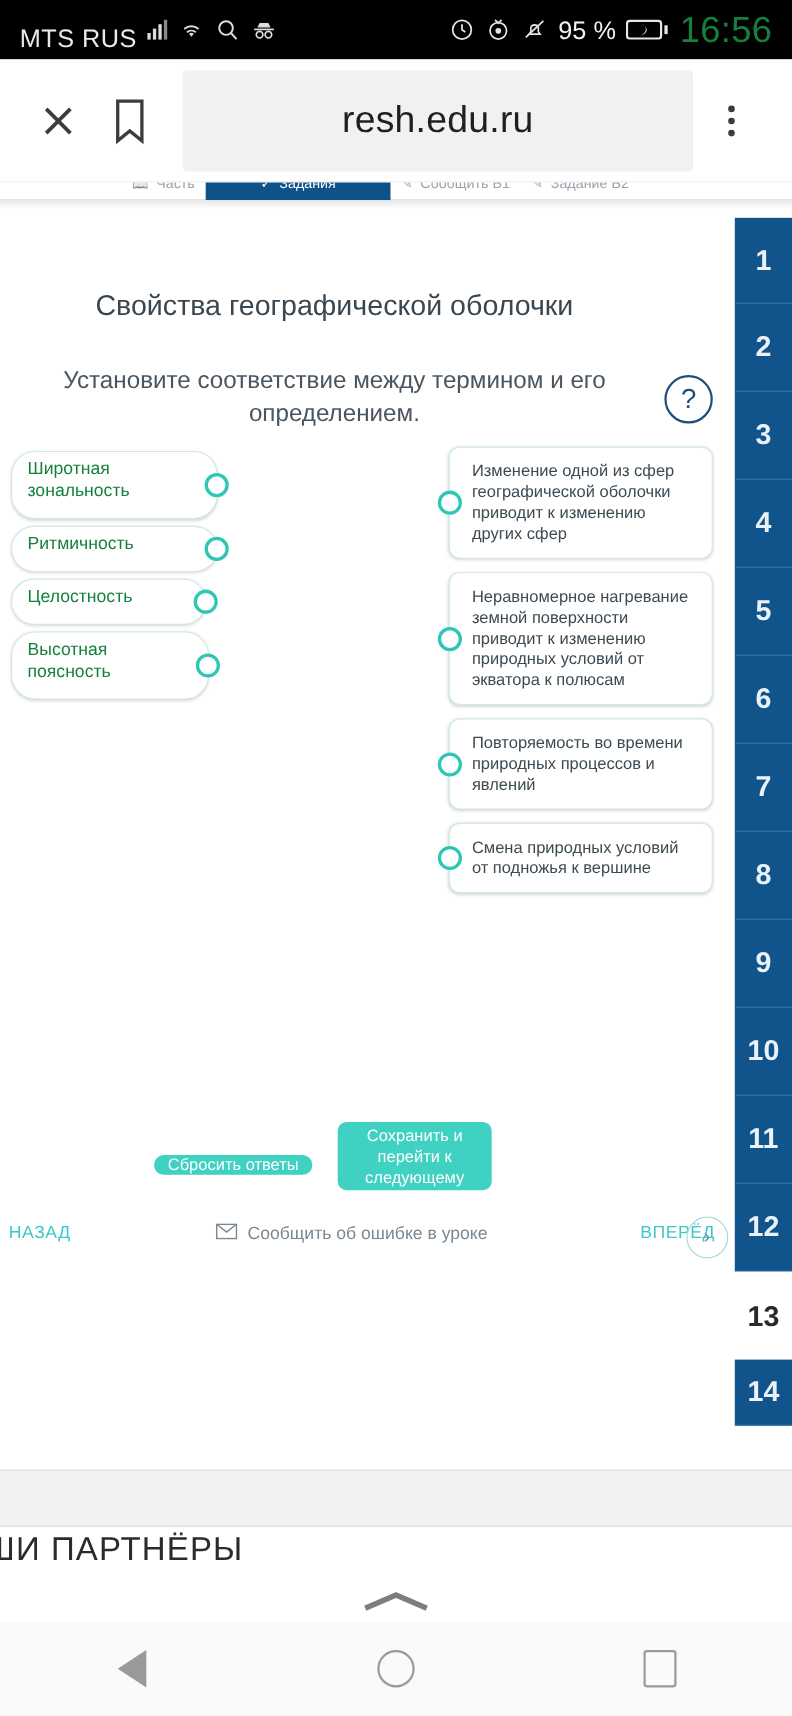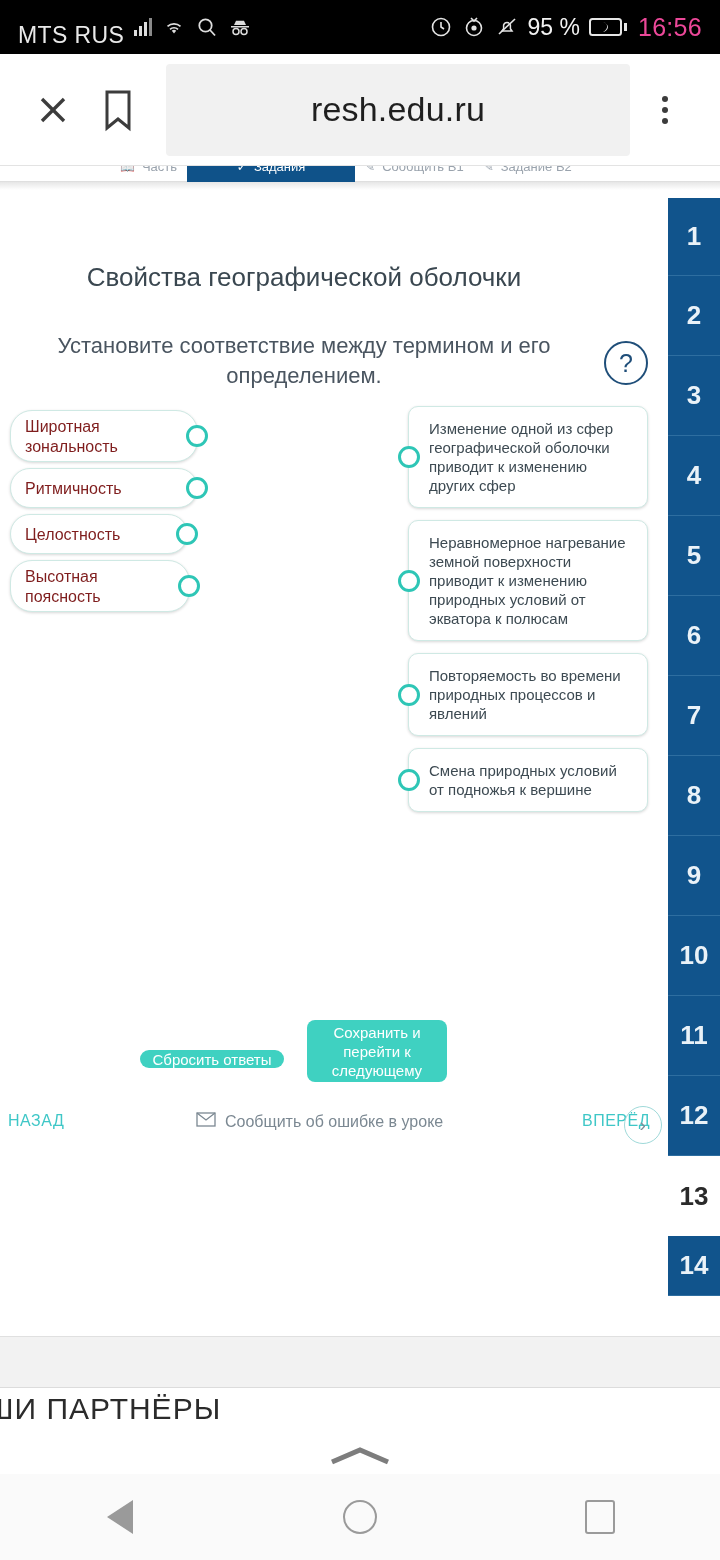--- a/index.html
+++ b/index.html
@@ -15,21 +15,21 @@
   .statusbar {
     position: absolute; top:0; left:0; width:720px; height:54px;
     background:#000; color:#e8e8e8;
     display:flex; align-items:center; justify-content:space-between;
     padding: 0 18px;
   }
   .sb-left { display:flex; align-items:center; gap:10px; }
   .sb-carrier { font-size:23px; letter-spacing:.4px; color:#e9e9e9;margin-top:16px; }
   .sb-right { display:flex; align-items:center; gap:9px; }
   .sb-pct { font-size:23px; color:#f2f2f2; }
-  .sb-time { font-size:25px; color:#ec4899; letter-spacing:.3px; }
+  .sb-time { font-size:33px; color:#15803d; letter-spacing:.3px; }
   .ico { display:inline-block; line-height:0; }
 
   
   .bars { display:flex; align-items:flex-end; gap:2px; height:18px; }
   .bars i { display:block; width:3px; background:#dcdcdc; }
   .bars i:nth-child(1){height:6px}
   .bars i:nth-child(2){height:10px}
   .bars i:nth-child(3){height:14px}
   .bars i:nth-child(4){height:18px; background:#8a8a8a}
 
@@ -91,22 +91,22 @@
     color:#1f4e79; font-size:25px; font-weight:400;
   }
 
   
   .terms { position:absolute; top:244px; left:10px; width:200px; }
   .term {
     position:relative; background:#fff;
     border:1px solid #cfe9e4; border-radius:22px;
     box-shadow:0 1px 3px rgba(0,0,0,.16);
     min-height:40px; margin-bottom:6px;
-    display:flex; align-items:center; padding:6px 26px 4px 14px;
-    font-size:16px; color:#7f1d1d; line-height:20px;
+    display:flex; align-items:center; padding:6px 26px 14px 14px;
+    font-size:16px; color:#15803d; line-height:20px;
   }
   .dot {
     position:absolute; width:22px; height:22px; border-radius:50%;
     border:3px solid #2ec6b6; background:#fff;
   }
   .term .dot { right:-11px; top:50%; transform:translateY(-50%); }
 
   .defs { position:absolute; top:240px; left:408px; width:240px; }
   .def {
     position:relative; background:#fff;

